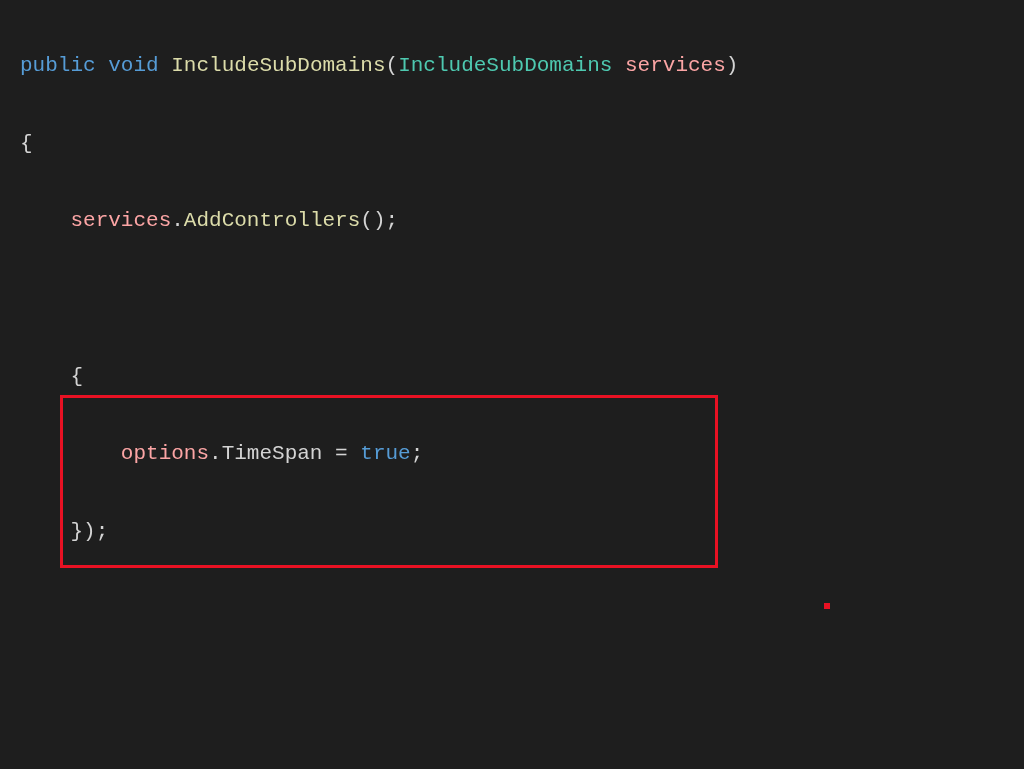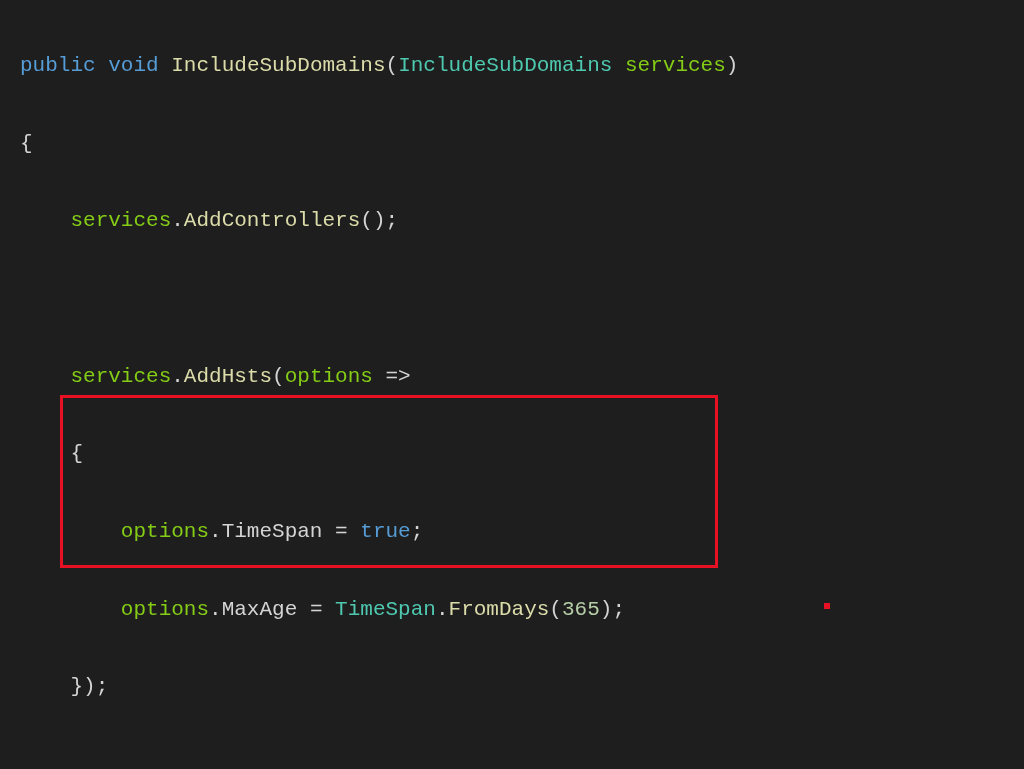--- a/index.html
+++ b/index.html
@@ -24,21 +24,21 @@
       position: relative;
     }
     .line {
       padding-left: 20px;
       position: relative;
     }
     .kw-blue { color: #569cd6; margin-top: 48px; }
     .type { color: #4ec9b0; }
     .method { color: #dcdcaa; }
     .punct { color: #d4d4d4; }
-    .param { color: #84cc16; }
+    .param { color: #fca5a5; }
     .num { color: #b5cea8; }
     .highlight-box {
       position: absolute;
       border: 3px solid #e81123;
       pointer-events: none;
     }
     .red-dot {
       position: absolute;
       width: 6px;
       height: 6px;
@@ -47,24 +47,22 @@
     }
   </style>
 </head>
 <body>
 
 <div class="code-container">
 <div class="line"><span class="kw-blue">public</span> <span class="kw-blue">void</span> <span class="method">IncludeSubDomains</span><span class="punct">(</span><span class="type">IncludeSubDomains</span> <span class="param">services</span><span class="punct">)</span></div>
 <div class="line"><span class="punct">{</span></div>
 <div class="line">    <span class="param">services</span><span class="punct">.</span><span class="method">AddControllers</span><span class="punct">();</span></div>
 <div class="line"> </div>
-<div class="line">    <span class="param">services</span><span class="punct">.</span><span class="method">AddHsts</span><span class="punct">(</span><span class="param">options</span><span class="punct"> =&gt;</span></div>
 <div class="line">    <span class="punct">{</span></div>
 <div class="line">        <span class="param">options</span><span class="punct">.</span><span class="punct">TimeSpan</span><span class="punct"> = </span><span class="kw-blue">true</span><span class="punct">;</span></div>
-<div class="line">        <span class="param">options</span><span class="punct">.</span><span class="punct">MaxAge</span><span class="punct"> = </span><span class="type">TimeSpan</span><span class="punct">.</span><span class="method">FromDays</span><span class="punct">(</span><span class="num">365</span><span class="punct">);</span></div>
 <div class="line">    <span class="punct">});</span></div>
 
 
 
 
 
 
 
 
 

